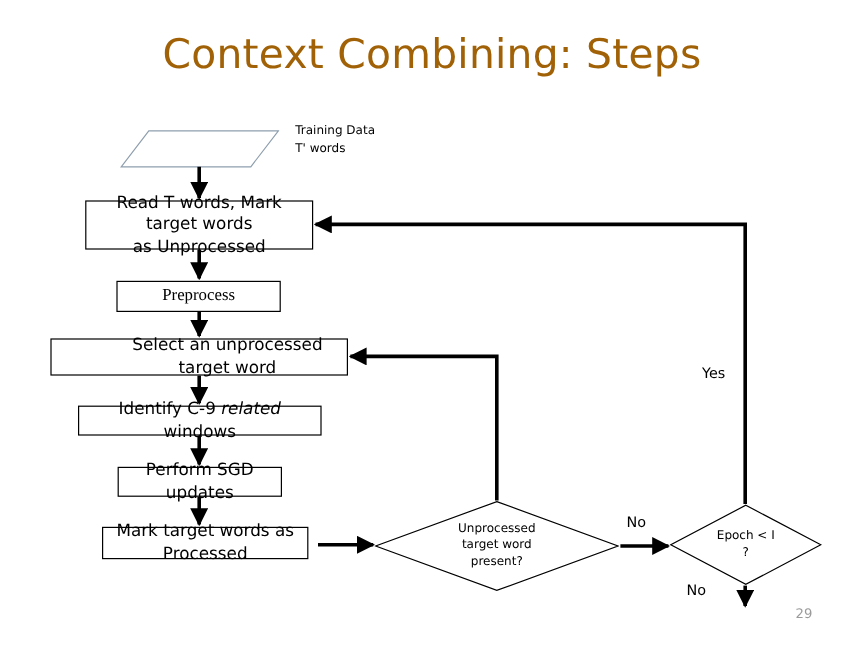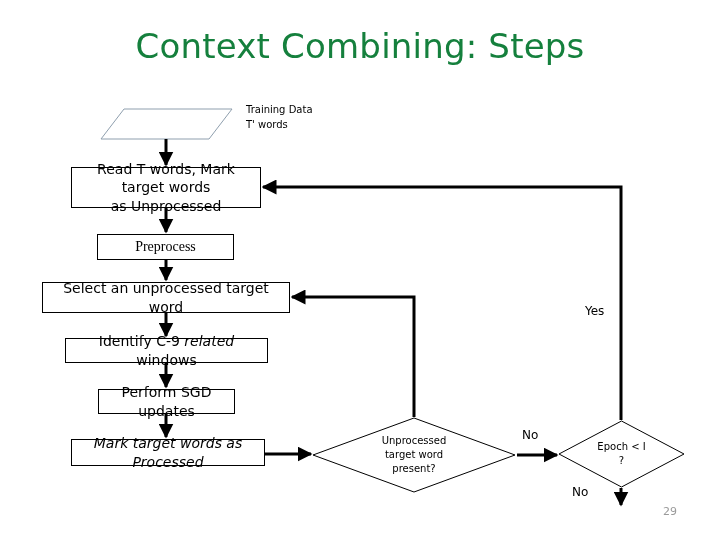--- a/index.html
+++ b/index.html
@@ -26,21 +26,21 @@
 
   #slide-title {
     position: absolute;
     left: 0;
     top: 26px;
     width: 720px;
     text-align: center;
     font-size: 34px;
     font-weight: normal;
     letter-spacing: 0.2px;
-    color: #15803d;
+    color: #a16207;
     white-space: nowrap;
   }
 
   
   .node {
     position: absolute;
     box-sizing: border-box;
     display: flex;
     align-items: center;
     justify-content: center;
@@ -152,33 +152,33 @@
     <span class="label">
       <span>Read T words, Mark target words</span><br>
       <span>as Unprocessed</span>
     </span>
   </div>
 
   <div class="node proc" style="left:97px; top:234px; width:137px; height:26px;font-family:Liberation Serif, serif;">
     <span class="label">Preprocess</span>
   </div>
 
-  <div class="node proc" style="left:42px; top:282px; width:248px; height:31px;">
+  <div class="node proc" style="left:42px; top:282px; width:248px; height:31px;padding-left:47px;">
     <span class="label">Select an unprocessed target word</span>
   </div>
 
   <div class="node proc" style="left:65px; top:338px; width:203px; height:25px;">
     <span class="label"><span>Identify C-9 </span><em>related</em><span> windows</span></span>
   </div>
 
   <div class="node proc" style="left:98px; top:389px; width:137px; height:25px;">
     <span class="label">Perform SGD updates</span>
   </div>
 
-  <div class="node proc" style="left:71px; top:439px; width:194px; height:27px;font-style:italic;">
+  <div class="node proc" style="left:85px; top:439px; width:172px; height:27px;">
     <span class="label">Mark target words as Processed</span>
   </div>
 
   <div class="decision" style="left:312px; top:417px; width:204px; height:76px;">
     <svg width="204" height="76" viewBox="0 0 204 76">
       <polygon points="102,1 203,38 102,75 1,38" fill="#ffffff" stroke="#000000" stroke-width="1"></polygon>
     </svg>
     <div class="dtext">Unprocessed
 target word
 present?</div>

